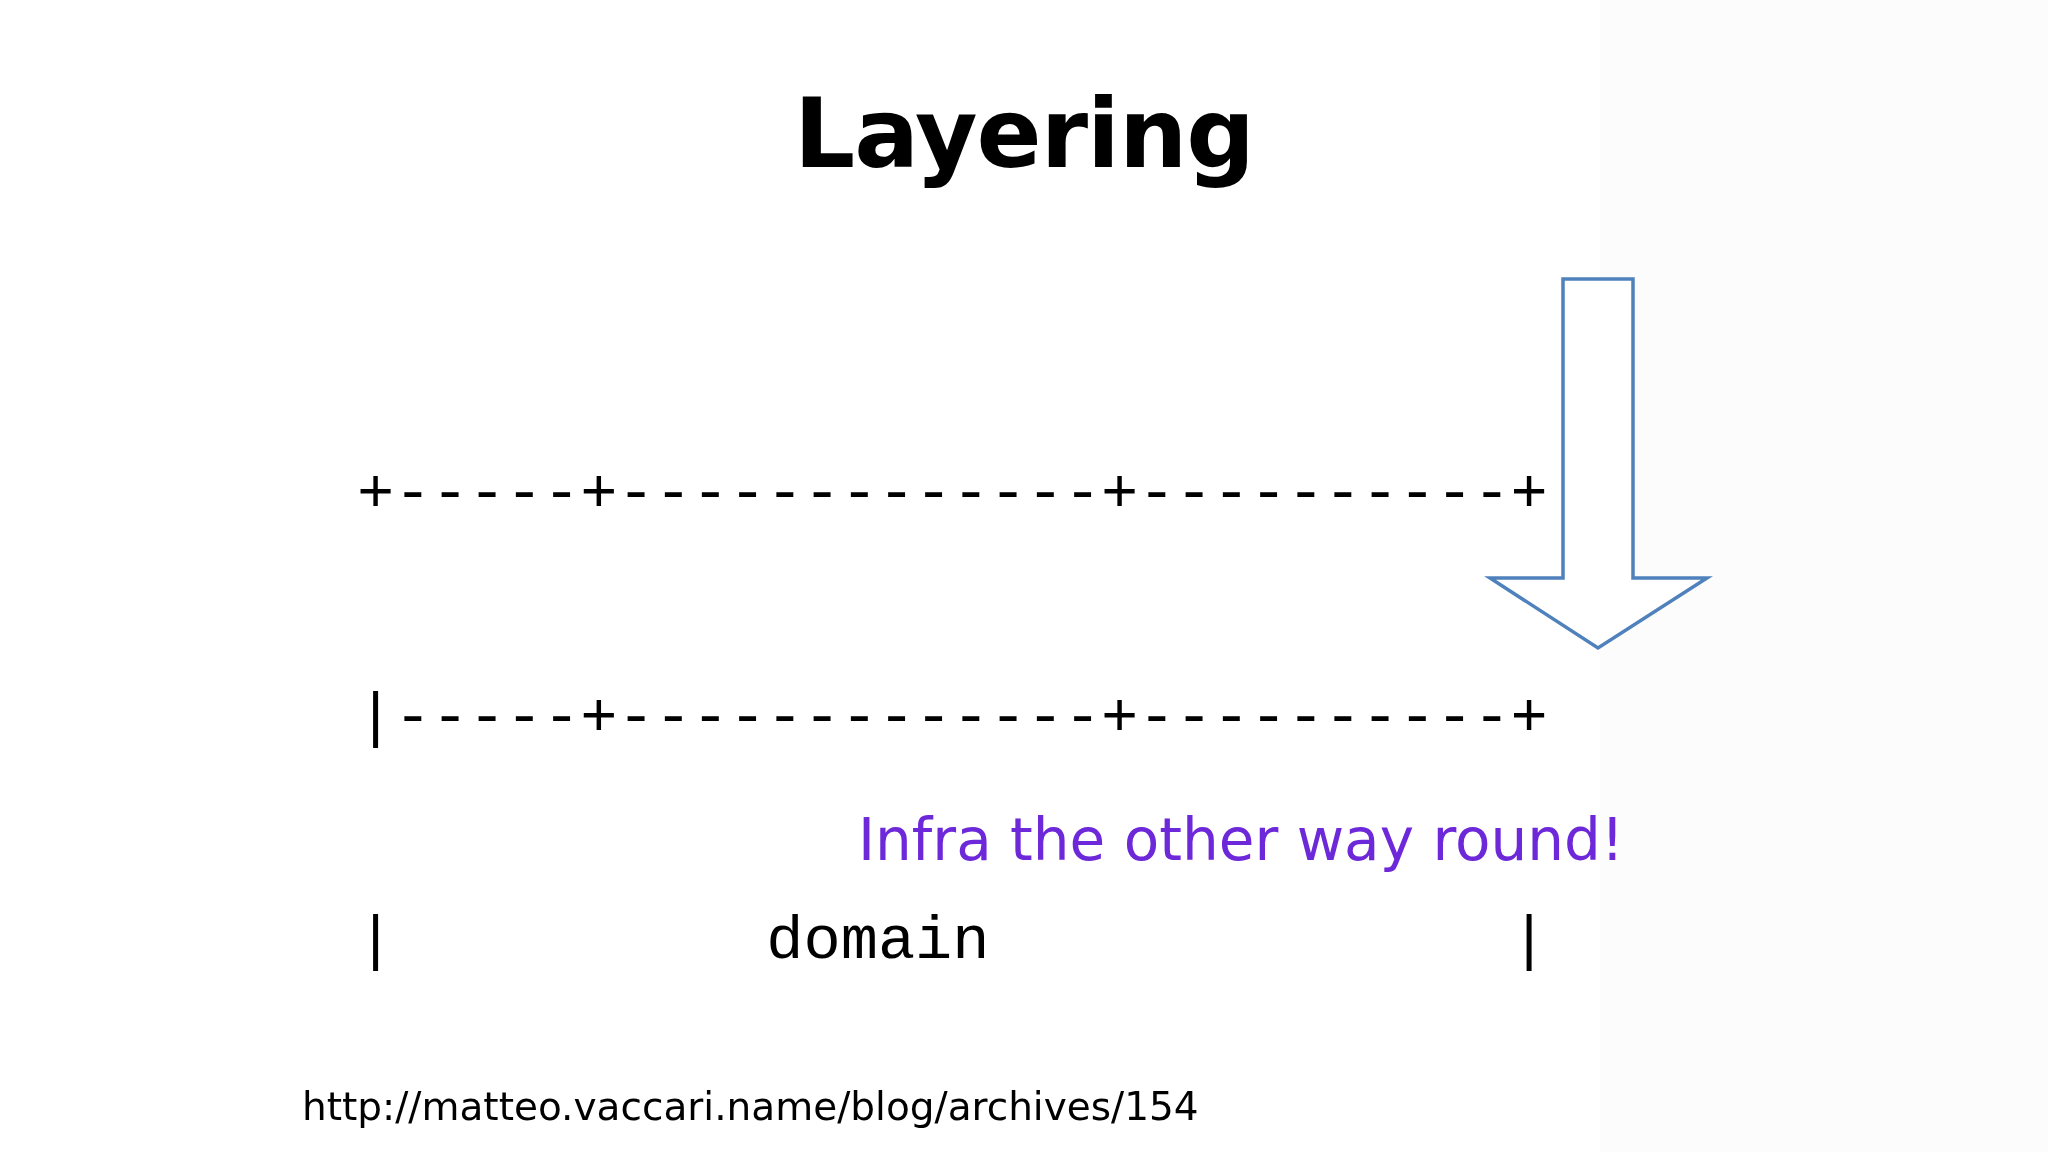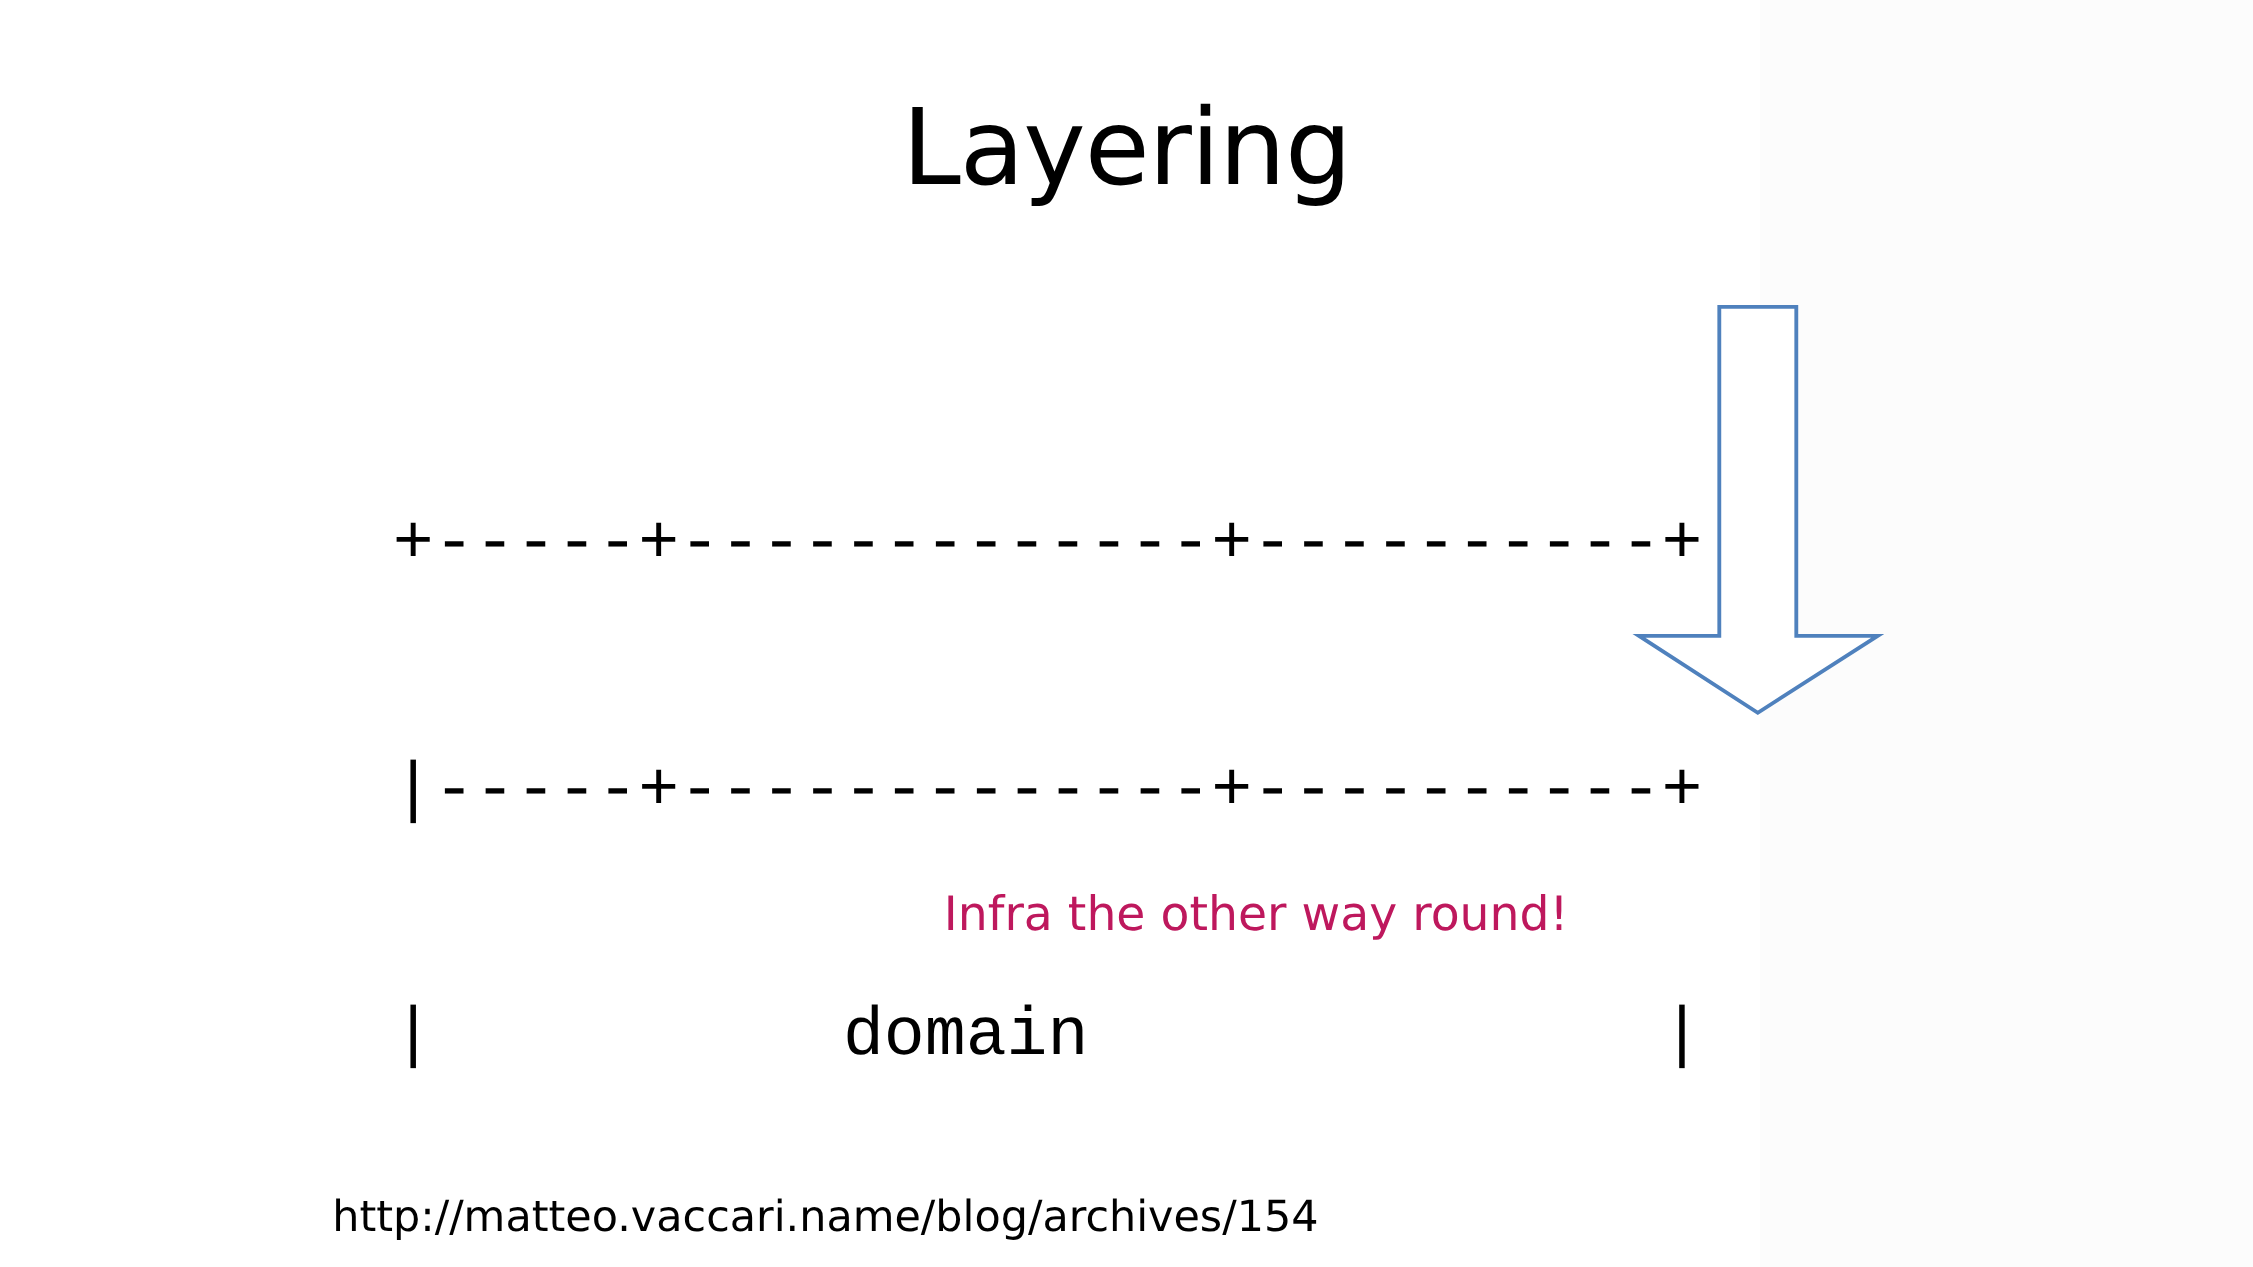--- a/index.html
+++ b/index.html
@@ -25,21 +25,21 @@
     background: #fcfcfc;
   }
   #title {
     position: absolute;
     left: 0;
     top: 84px;
     width: 2048px;
     text-align: center;
     font-size: 96px;
     line-height: 1.05;
-    font-weight: 400;
+    font-weight: 700;
     color: #000000;
     letter-spacing: -1px;
   }
   #ascii {
     position: absolute;
     left: 357px;
     top: 309px;
     font-family: "Liberation Mono", monospace;
     font-size: 62px;
     line-height: 74.5px;
@@ -50,23 +50,23 @@
     position: absolute;
     left: 1470px;
     top: 260px;
     width: 260px;
     height: 410px;
   }
   #caption {
     position: absolute;
     left: 858px;
     top: 806px;
-    font-size: 43px;
+    font-size: 58px;
     line-height: 1.2;
-    color: #be185d;
+    color: #6d28d9;
   }
   #source-url {
     position: absolute;
     left: 302px;
     top: 1084px;
     font-size: 39px;
     line-height: 1.2;
     color: #000000;
   }
 </style>

